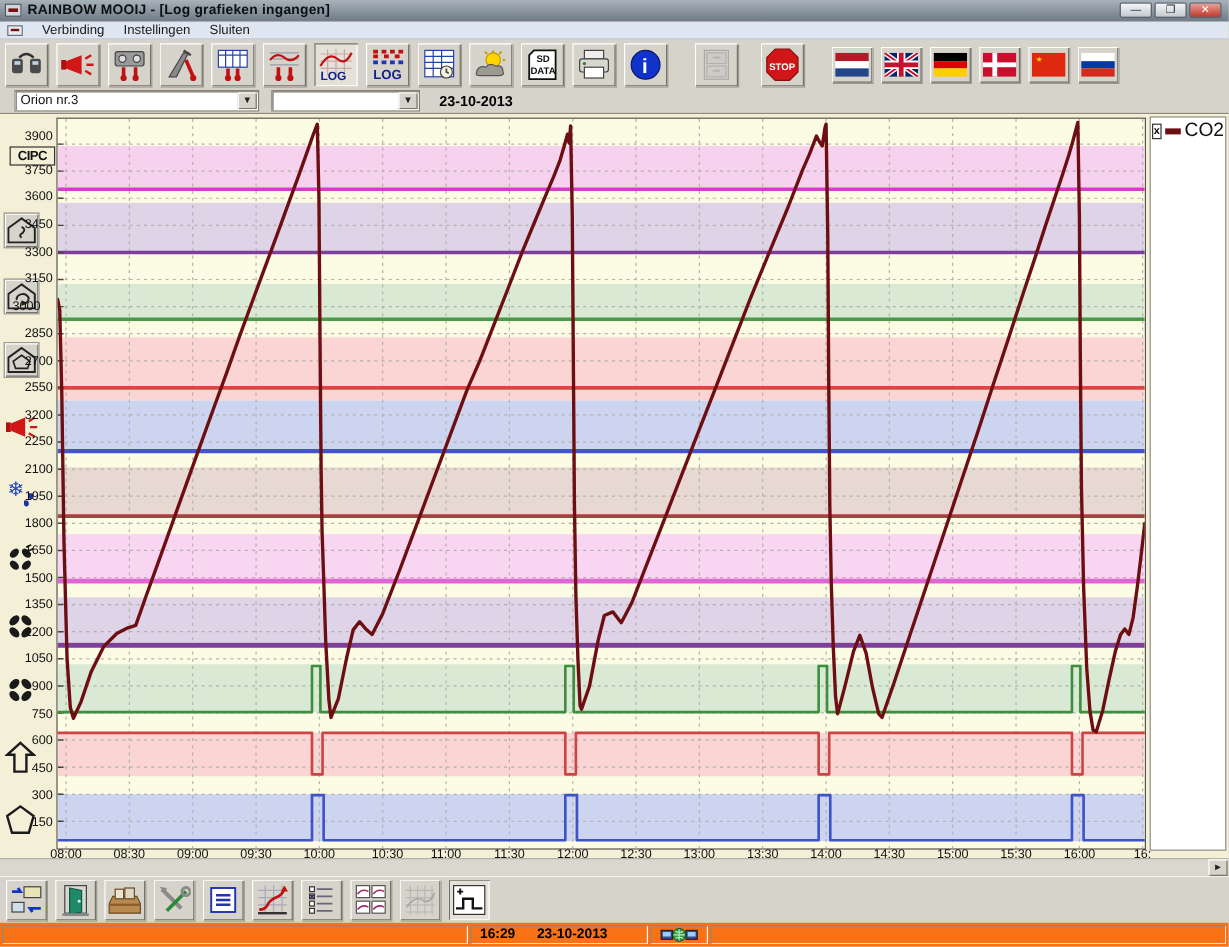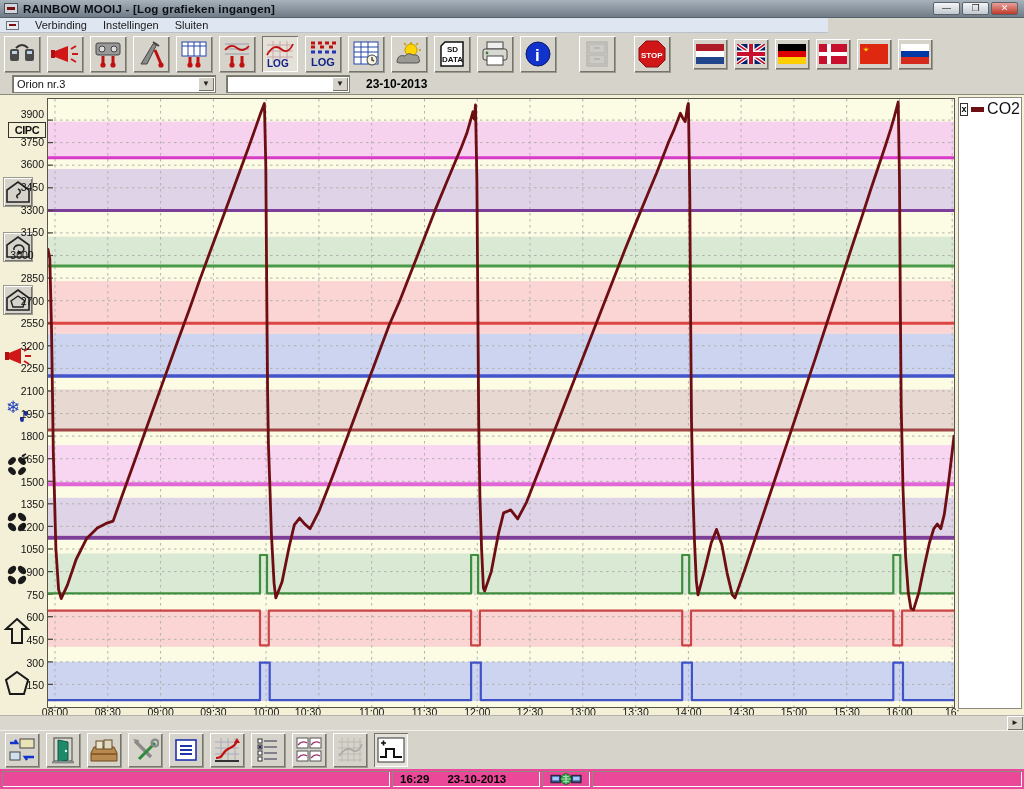--- a/index.html
+++ b/index.html
@@ -14,21 +14,21 @@
   .titlebar .appicon { width:14px; height:11px; background:#cfd6dd; border:1px solid #49525b;
     margin-right:5px; position:relative; }
   .titlebar .appicon::after{ content:""; position:absolute; left:2px; top:3px; width:8px; height:3px; background:#7a1010;}
   .title-text { font-size:11.5px; color:#0b0f14; font-weight:bold; letter-spacing:.2px; }
   .winbtns { position:absolute; right:6px; top:2px; display:flex; gap:2px; }
   .winbtn { width:27px; height:13px; background:linear-gradient(#f4f6f8,#c2c9cf); border:1px solid #5a636c;
     border-radius:2px; font-size:9px; line-height:11px; text-align:center; color:#222; cursor:default; }
   .winbtn.close { background:linear-gradient(#e8a199,#c0392b); color:#fff; }
 
   
-  .menubar { position:absolute; left:0; top:18px; width:828px; height:15px;
+  .menubar { position:absolute; left:0; top:18px; width:1024px; height:15px;
     background:#dde6f1; display:flex; align-items:center; gap:16px; padding:0 6px;
     border-bottom:1px solid #b9c2cc; font-size:11px; color:#1a1a1a; }
   .menubar .mdiicon { width:13px; height:9px; background:#e8ecf0; border:1px solid #6a737c; position:relative;}
   .menubar .mdiicon::after{ content:""; position:absolute; left:2px; top:2px; width:7px; height:2px; background:#7a1010;}
   .menu-item { cursor:default; }
 
   
   .toolbar { position:absolute; left:0; top:33px; width:1024px; height:41px; background:#d6d3ca;
     display:flex; align-items:center; padding-left:4px; }
   .tb { width:36px; height:36px; background:#d6d3ca; margin-right:7px; position:relative; flex:none;
@@ -79,21 +79,21 @@
   .legswatch { width:24px; height:5px; background:#6d0e12; }
   .legtext { font-size:16px; color:#111; }
 
   .scrollstrip { position:absolute; left:0; top:620px; width:1024px; height:16px; background:#dad7ce;
     box-shadow: inset 0 1px 0 #b5b2a9; }
   .scrollbtn { position:absolute; right:1px; top:1px; width:16px; height:14px; background:#d6d3ca;
     box-shadow: inset 1px 1px 0 #fff, inset -1px -1px 0 #74746a; font-size:8px; text-align:center;
     line-height:14px; color:#222; }
 
   
-  .statusbar { position:absolute; left:0; top:769px; width:1024px; height:20px; background:#ec4899;
+  .statusbar { position:absolute; left:0; top:769px; width:1024px; height:20px; background:#f97316;
     display:flex; align-items:stretch; padding:2px; gap:2px; font-size:11.5px; }
   .sseg { box-shadow: inset 1px 1px 0 #8a8a7e, inset -1px -1px 0 #ffffff; display:flex; align-items:center;
     padding:0 8px; color:#000; }
   .sseg.s1 { width:388px; }
   .sseg.s2 { width:148px; font-weight:bold; gap:18px; }
   .sseg.s3 { width:48px; justify-content:center; }
   .sseg.s4 { flex:1; }
 
   svg { display:block; }
   text { font-family:"Liberation Sans", sans-serif; }
@@ -500,21 +500,21 @@
         <div class="ylab" style="top: 539.077px;">450</div>
         <div class="ylab" style="top: 561.752px;">300</div>
         <div class="ylab" style="top: 584.326px;">150</div>
       </div>
     <div id="xlabels">
         <div class="xlab" style="left: 55px;">08:00</div>
         <div class="xlab" style="left: 107.8px;">08:30</div>
         <div class="xlab" style="left: 160.6px;">09:00</div>
         <div class="xlab" style="left: 213.4px;">09:30</div>
         <div class="xlab" style="left: 266.1px;">10:00</div>
-        <div class="xlab" style="left: 308px;">10:30</div>
+        <div class="xlab" style="left: 323px;">10:30</div>
         <div class="xlab" style="left: 371.7px;">11:00</div>
         <div class="xlab" style="left: 424.5px;">11:30</div>
         <div class="xlab" style="left: 477.3px;">12:00</div>
         <div class="xlab" style="left: 530px;">12:30</div>
         <div class="xlab" style="left: 582.8px;">13:00</div>
         <div class="xlab" style="left: 635.6px;">13:30</div>
         <div class="xlab" style="left: 688.4px;">14:00</div>
         <div class="xlab" style="left: 741.1px;">14:30</div>
         <div class="xlab" style="left: 793.9px; text-align: center;">15:00</div>
         <div class="xlab" style="left: 846.7px;">15:30</div>

